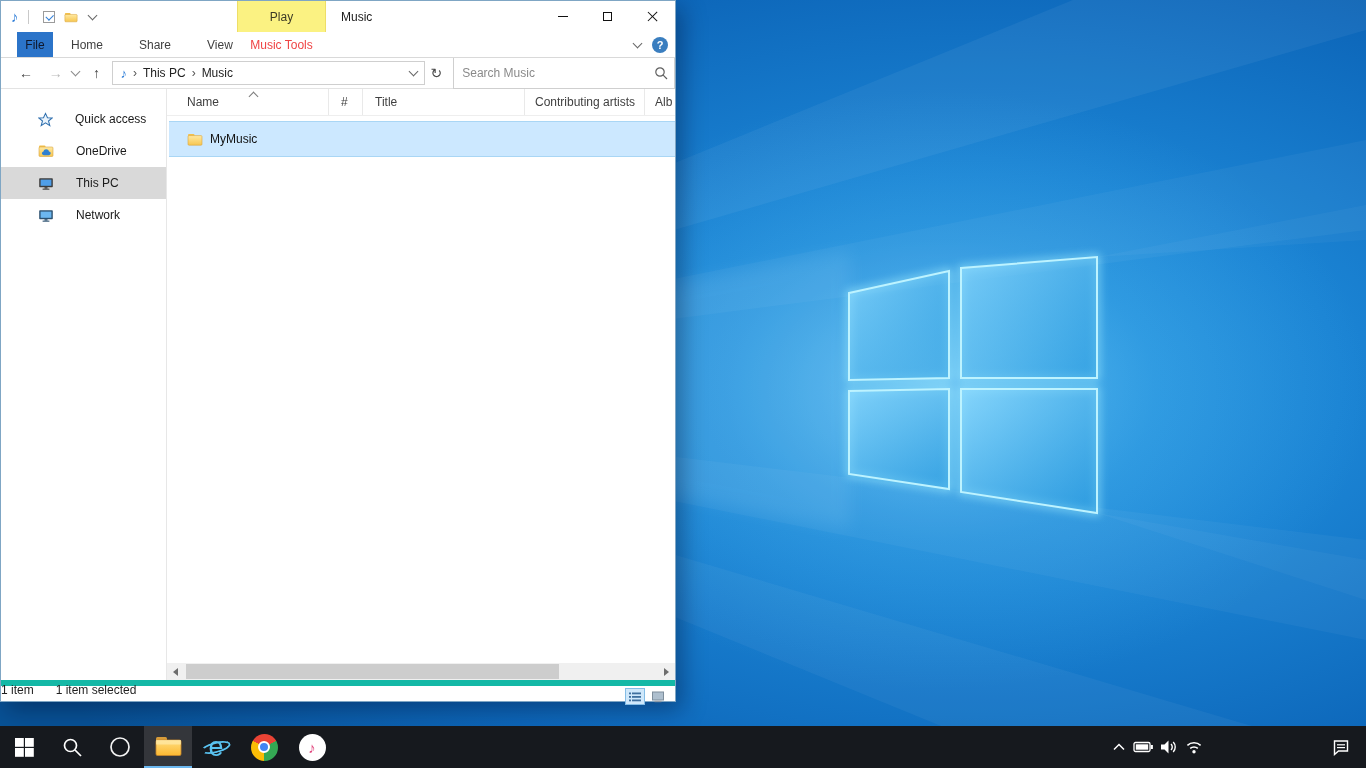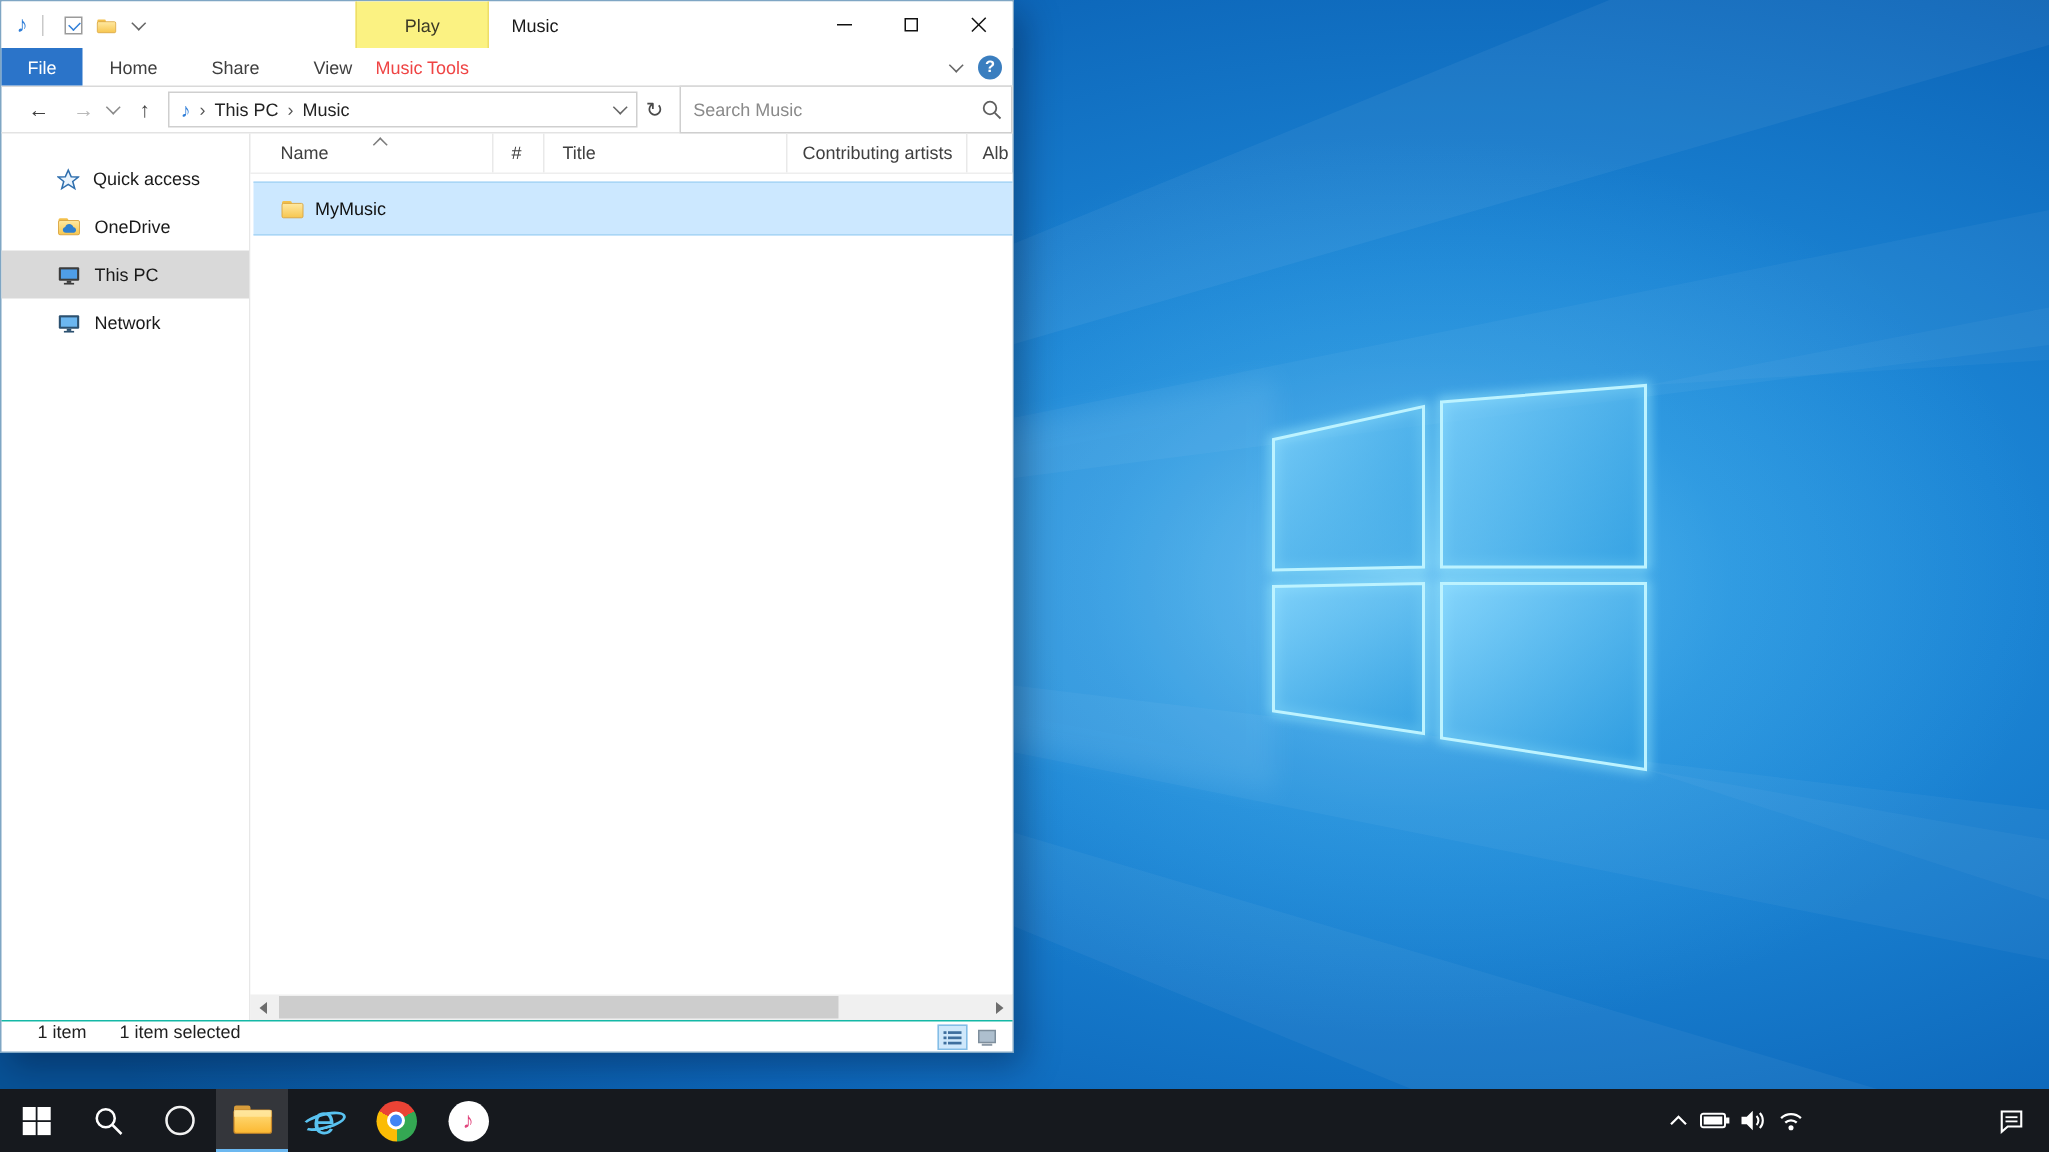--- a/index.html
+++ b/index.html
@@ -34,21 +34,21 @@
   .glyph-min { width:10px; height:1px; background:#111; }
   .glyph-max { width:9px; height:9px; border:1px solid #111; }
   .glyph-close { position:relative; width:11px; height:11px; }
   .glyph-close::before,.glyph-close::after { content:""; position:absolute; left:5px; top:-1px;
     width:1.3px; height:13px; background:#111; }
   .glyph-close::before { transform:rotate(45deg); } .glyph-close::after { transform:rotate(-45deg); }
 
   
   .tabrow { position:relative; height:26px; border-bottom:1px solid #d9d9d9; display:flex;
     align-items:stretch; color:#3f3f3f; }
-  .tab-file { width:54px; margin-left:0; background:#2b74c9; color:#ffffff;
+  .tab-file { width:36px; margin-left:16px; background:#2b74c9; color:#0f172a;
     display:flex; align-items:center; justify-content:center; }
   .tab { padding:0 18px; display:flex; align-items:center; }
   .tab-musictools { position:absolute; left:236px; top:0; width:89px; height:26px;
     display:flex; align-items:center; justify-content:center; color:#ef4444; }
   .ribbon-right { position:absolute; right:7px; top:0; height:26px; display:flex; align-items:center; gap:11px; }
   .help-badge { width:16px; height:16px; border-radius:50%; background:#3a7ebf; color:#fff;
     font-size:11px; font-weight:bold; display:flex; align-items:center; justify-content:center; }
 
   
   .addressrow { height:31px; border-bottom:1px solid #e3e3e3; display:flex; align-items:center; padding-left:16px; }
@@ -63,21 +63,21 @@
   .addr-chev { margin-left:auto; }
   .btn-refresh { width:22px; color:#4a4a4a; font-size:14px; }
   .searchbox { width:224px; height:32px; border:1px solid #cfcfcf; margin-left:6px; display:flex; align-items:center; background:#fff; }
   .searchbox input { flex:1; border:none; outline:none; padding-left:8px; font:inherit; color:#333; min-width:0; }
   .searchbox input::placeholder { color:#8a8a8a; }
   .search-ico { width:26px; display:flex; align-items:center; justify-content:center; }
 
   
   .body { display:flex; height:591px; }
   .navpane { width:166px; border-right:1px solid #e7e7e7; padding-top:14px; }
-  .nav-item { height:32px; display:flex; align-items:center; padding-left:37px; gap:9px; color:#1a1a1a; }
+  .nav-item { height:32px; display:flex; align-items:center; padding-left:37px; gap:22px; color:#1a1a1a; }
   .nav-item.selected { background:#d9d9d9; }
   .content { flex:1; display:flex; flex-direction:column; min-width:0; }
   .colheaders { height:27px; display:flex; color:#404040; border-bottom:1px solid #eeeeee; }
   .col { display:flex; align-items:center; border-right:1px solid #e9e9e9; padding-left:12px; white-space:nowrap; overflow:hidden; }
   .col-name { width:162px; padding-left:20px; position:relative; }
   .col-num { width:34px; }
   .col-title { width:162px; }
   .col-contrib { width:120px; padding-left:10px; }
   .col-alb { flex:1; border-right:none; padding-left:10px; }
   .sort-caret { position:absolute; left:83px; top:4px; width:7px; height:7px;
@@ -89,22 +89,22 @@
 
   
   .hscroll { height:17px; background:#f0f0f0; position:relative; }
   .hs-btn { position:absolute; top:0; width:17px; height:17px; display:flex; align-items:center; justify-content:center; }
   .hs-left { left:0; } .hs-right { right:0; }
   .tri-left { width:0; height:0; border:4.5px solid transparent; border-right:5.5px solid #6d6d6d; border-left:none; }
   .tri-right { width:0; height:0; border:4.5px solid transparent; border-left:5.5px solid #6d6d6d; border-right:none; }
   .hs-thumb { position:absolute; left:19px; top:1px; width:373px; height:15px; background:#cdcdcd; }
 
   
-  .statusbar { height:14px; display:flex; align-items:center; gap:22px; padding-left:24px;
-    border-top:1px solid #14b8a6; position:relative; color:#1f1f1f; }
+  .statusbar { height:14px; display:flex; align-items:center; gap:22px; 
+    border-top:6px solid #14b8a6; position:relative; color:#1f1f1f; }
   .view-toggles { position:absolute; right:7px; top:2px; display:flex; gap:3px; }
   .vt { width:20px; height:17px; border:1px solid transparent; display:flex; align-items:center; justify-content:center; }
   .vt.active { background:#cfe8fb; border-color:#84bde6; }
 
   
   .taskbar { position:absolute; left:0; top:726px; width:1366px; height:42px;
     background:#16191e; z-index:10; display:flex; align-items:stretch; }
   .tb-btn { width:48px; display:flex; align-items:center; justify-content:center; }
   .tb-btn.active { background:rgba(255,255,255,.13); border-bottom:2px solid #6cb8f0; }
   .tb-ie { position:relative; width:30px; height:30px; display:flex; align-items:center; justify-content:center; }

